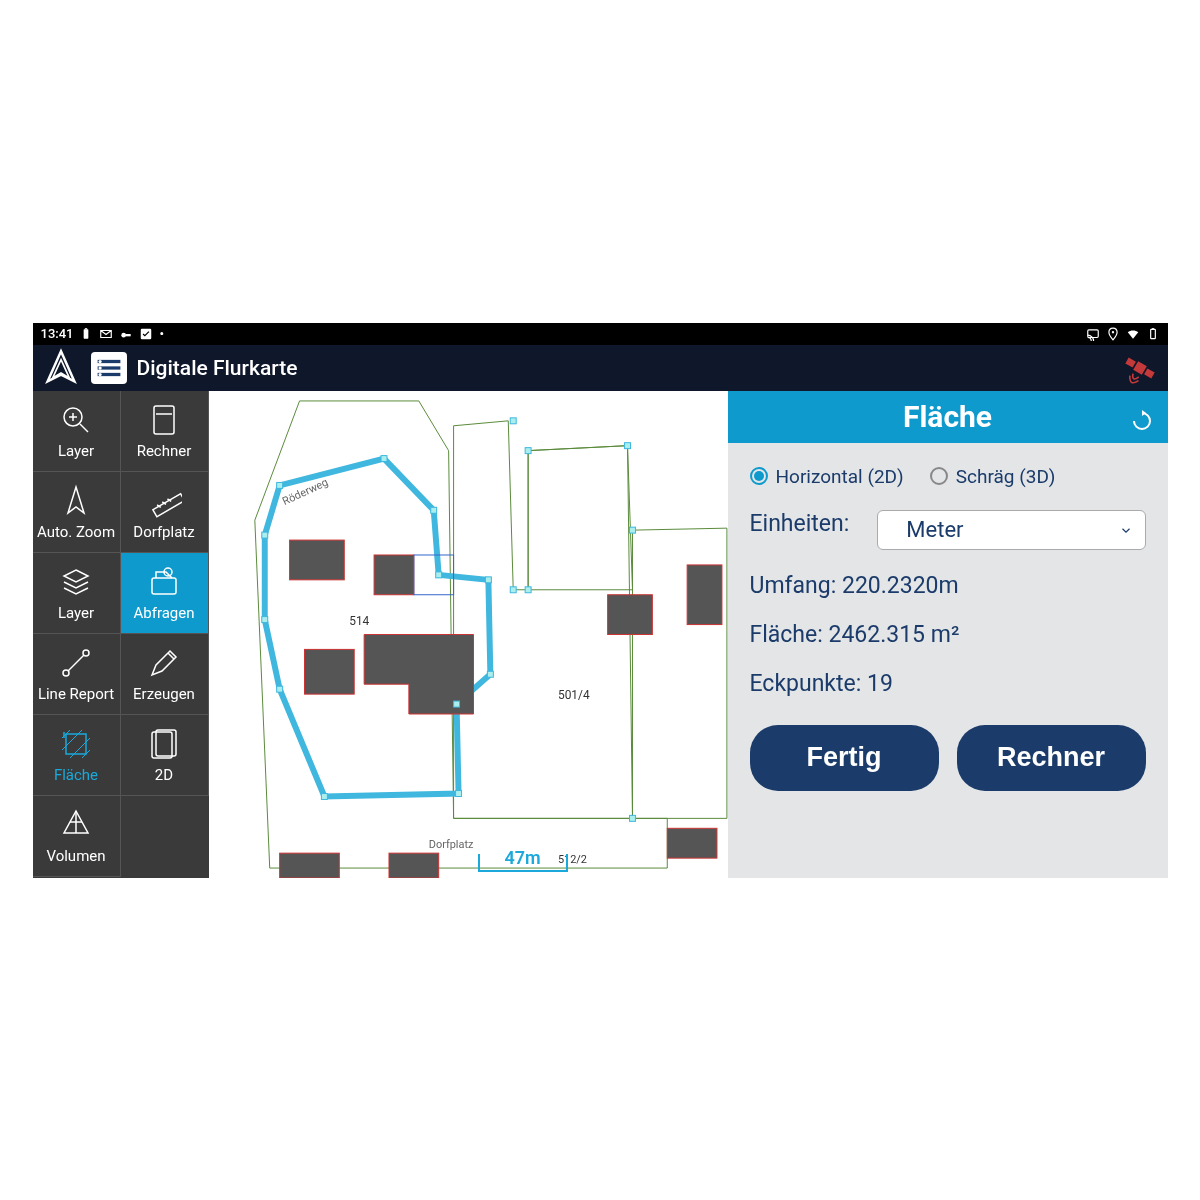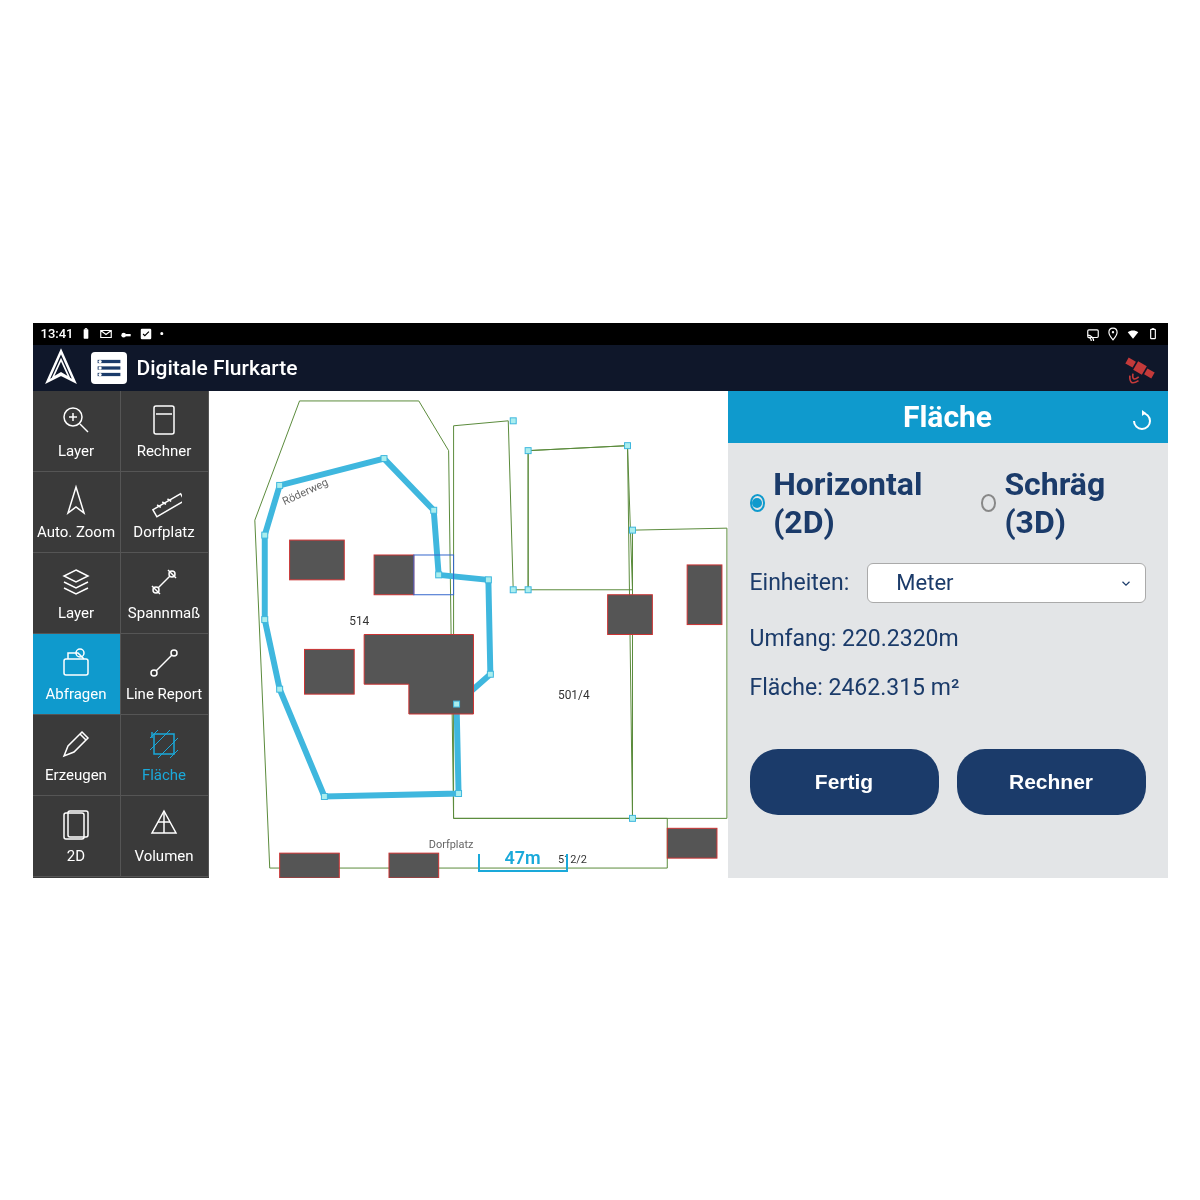--- a/index.html
+++ b/index.html
@@ -103,42 +103,42 @@
   .panel-header .refresh {
     position:absolute; right:14px; top:50%; transform:translateY(-50%);
     width:24px; height:24px;
   }
   .panel-body {
     padding: 22px 22px 14px 22px;
     color:#1b3b6a;
     display:flex; flex-direction:column; gap:22px;
     font-size:23px;
   }
-  .radiorow { display:flex; gap:26px; align-items:center; font-size:32px;font-weight:bold; }
+  .radiorow { display:flex; gap:26px; align-items:center; font-size:19px; }
   .radio { display:flex; align-items:center; gap:8px; cursor:pointer;}
   .radio .rdot {
     width:18px; height:18px; border-radius:50%; border:2px solid #888;
     display:inline-flex; align-items:center; justify-content:center;
   }
   .radio.selected .rdot { border-color:#0f9acd; }
   .radio.selected .rdot::after {
     content:""; width:10px; height:10px; border-radius:50%; background:#0f9acd;
   }
-  .unitrow { display:flex; align-items:center; gap:18px; }
+  .unitrow { display:flex; gap:28px; }
   .select {
     flex:1; height:40px; background:#fff; border:1px solid #aaa; border-radius:6px;
     display:flex; align-items:center; padding:0 28px; font-size:22px; color:#1b3b6a;
     position:relative; cursor:pointer;
   }
   .select .caret { position:absolute; right:12px; top:50%; transform:translateY(-50%);}
   .statline { font-size:23px; }
   .btnrow { display:flex; gap:18px; margin-top:6px;}
   .pillbtn {
     flex:1; height:66px; background:#1b3b6a; color:#fff; border:none; border-radius:28px;
-    font-size:21px; font-weight:600; cursor:pointer;margin-top:20px;
+    font-size:27px; font-weight:600; cursor:pointer;
   }
 </style>
 </head>
 <body>
 
 <div class="device">
 
   <div class="statusbar">
     <div class="sb-left">
       <span>13:41</span>
@@ -275,32 +275,20 @@
       </div>
       <div class="toolbtn">
         <span class="ticon">
             <svg viewBox="0 0 36 36">
               <path d="M18 6 L30 12 L18 18 L6 12 Z"></path>
               <path d="M6 18 L18 24 L30 18"></path>
               <path d="M6 24 L18 30 L30 24"></path>
             </svg>
           </span>
         <span>Layer</span>
-      </div>
-      <div class="toolbtn">
-        <span class="ticon">
-            <svg viewBox="0 0 36 36">
-              <circle cx="10" cy="26" r="3"></circle>
-              <circle cx="26" cy="10" r="3"></circle>
-              <line x1="12" y1="24" x2="24" y2="12"></line>
-              <line x1="6" y1="22" x2="14" y2="30"></line>
-              <line x1="22" y1="6" x2="30" y2="14"></line>
-            </svg>
-          </span>
-        <span>Spannmaß</span>
       </div>
       <div class="toolbtn active-bg">
         <span class="ticon">
             <svg viewBox="0 0 36 36">
               <rect x="6" y="14" width="24" height="16" rx="2"></rect>
               <path d="M10 14 L10 8 L20 8 L26 14"></path>
               <circle cx="22" cy="8" r="4"></circle>
             </svg>
           </span>
         <span>Abfragen</span>
@@ -440,20 +428,21 @@
             <span>Meter</span>
             <span class="caret">
               <svg width="14" height="14" viewBox="0 0 24 24">
                   <path d="M6 9l6 6 6-6" stroke="#1b3b6a" fill="none" stroke-width="2"></path>
                 </svg>
             </span>
           </div>
         </div>
         <div class="statline">Umfang: 220.2320m</div>
         <div class="statline">Fläche: 2462.315 m²</div>
+        <div class="statline">Eckpunkte: 19</div>
         <div class="btnrow">
           <button class="pillbtn">Fertig</button>
           <button class="pillbtn">Rechner</button>
         </div>
       </div>
     </div>
   </div>
 </div>
 
 </body></html>

